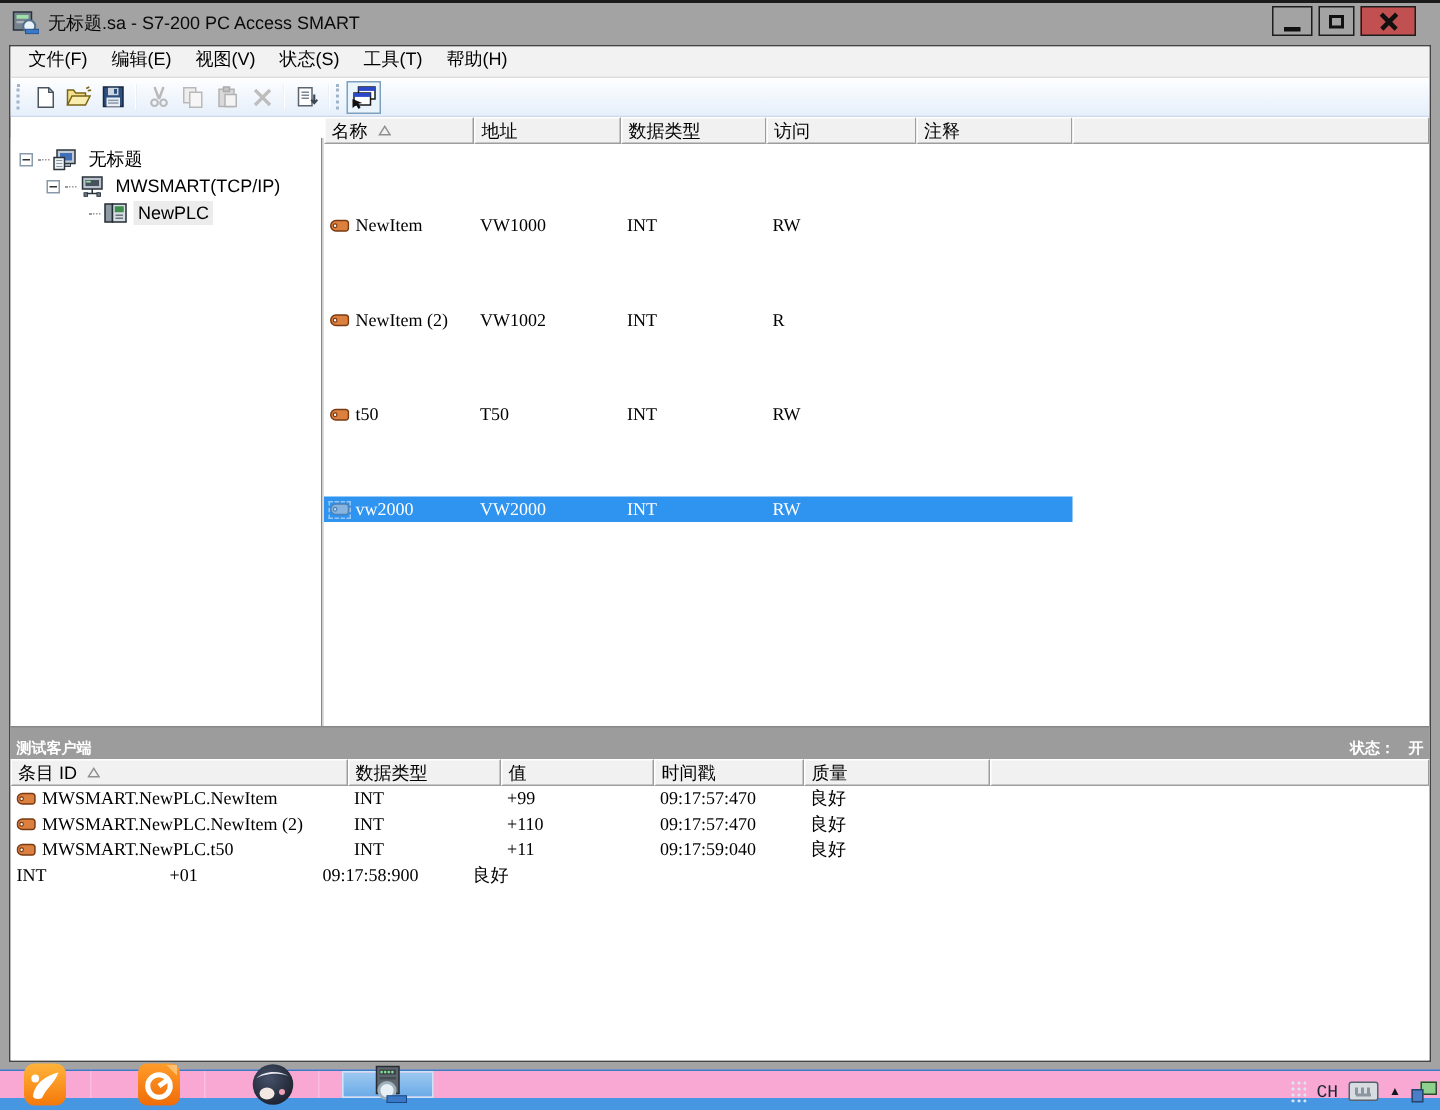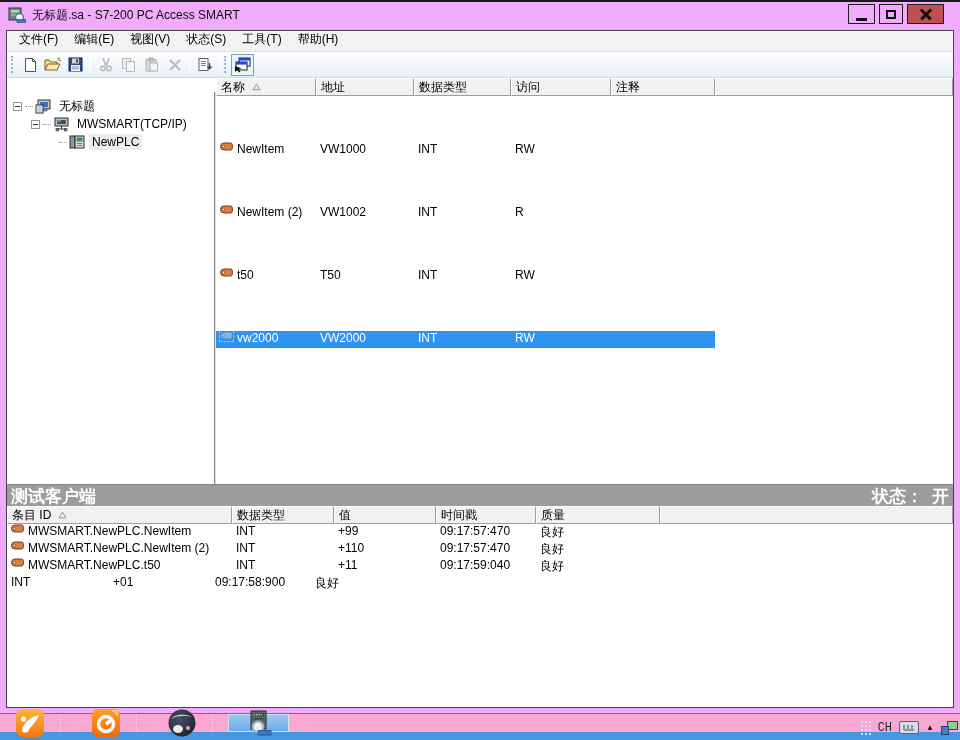--- a/index.html
+++ b/index.html
@@ -1,20 +1,20 @@
 <!DOCTYPE html>
 <html><head>
 <meta charset="utf-8">
 <style>
   * { margin:0; padding:0; box-sizing:border-box; }
   body { font-family:"Liberation Sans", sans-serif; }
   .screen { position:relative; width:960px; height:740px; background:#4696E2; overflow:hidden; font-size:12px; color:#000; }
 
   
-  .window { position:absolute; left:0; top:0; width:960px; height:713px; background:#f0abfc; border-top:2px solid #1b1b1b; }
+  .window { position:absolute; left:0; top:0; width:960px; height:713px; background:#a3a3a3; border-top:2px solid #1b1b1b; }
   .titlebar { height:26px; display:flex; align-items:center; padding-left:8px; gap:6px; position:relative; }
   .title-text { font-size:12px; color:#0a0a0a; }
   .win-buttons { position:absolute; right:16px; top:2px; display:flex; gap:4px; height:20px; }
   .win-btn { width:27px; height:20px; border:1px solid #1d1d1d; position:relative; display:flex; align-items:center; justify-content:center; }
   .win-btn.max { width:24px; }
   .win-btn.close { width:37px; background:#C15050; }
   .glyph-min { width:11px; height:3px; background:#101010; margin-top:10px; }
   .glyph-max { width:10px; height:9px; border:2px solid #101010; }
   .x-bar { position:absolute; width:14px; height:2.5px; background:#101010; left:11px; top:8px; }
   .r45 { transform:rotate(45deg); } .rm45 { transform:rotate(-45deg); }
@@ -41,29 +41,29 @@
   .tree-label.sel { background:#ececec; }
   .ticon { margin-right:4px; flex:none; display:flex; }
 
   
   .grid-header { display:flex; height:18px; flex:none; }
   .gh { background:#f1f1f1; border-top:1px solid #fff; border-left:1px solid #fff; border-right:1px solid #9d9d9d; border-bottom:1px solid #9d9d9d; display:flex; align-items:center; padding:0 4px; gap:7px; overflow:hidden; white-space:nowrap; }
   .gh.fill { flex:1; }
   .grid-row { display:flex; height:17px; align-items:center; flex:none; }
   .row-main { display:flex; height:100%; align-items:center; }
   .row-main.sel { background:#2F93F0; color:#fff; }
-  .cell { padding:0 4px; height:100%; display:flex; align-items:flex-start; overflow:hidden; white-space:nowrap; }
+  .cell { padding:0 4px; height:100%; display:flex; align-items:center; overflow:hidden; white-space:nowrap;font-family:Liberation Serif, serif; }
   .c0{width:100px} .c1{width:98px} .c2{width:97px} .c3{width:100px} .c4{width:104px}
   .t0{width:225px} .t1{width:102px} .t2{width:102px} .t3{width:100px} .t4{width:124px}
   .tag { margin-right:4px; display:flex; flex:none; }
   .tag.dither { opacity:.65; outline:1px dashed #cfe0f2; }
   .table-area { flex:1; display:flex; flex-direction:column; overflow:hidden;gap:46px; }
 
   
-  .panel-header { height:22px; background:#9c9c9c; border-top:1px solid #878787; color:#fff; font-weight:bold; font-size:17px; display:flex; align-items:flex-start; justify-content:space-between; padding:0 4px; flex:none; }
+  .panel-header { height:22px; background:#9c9c9c; border-top:1px solid #878787; color:#fff; font-weight:bold; font-size:10px; display:flex; align-items:flex-end; justify-content:space-between; padding:0 4px; flex:none; }
   .status-group { display:flex; gap:9px; }
   .test-area { flex:1; display:flex; flex-direction:column; background:#fff; overflow:hidden; }
 
   
   .taskbar { position:absolute; left:0; top:713px; width:960px; height:19px; background:#f9a8d4; border-top:1px solid #3a7cc2; display:flex; align-items:stretch;gap:15px; }
   .task-btn { width:61px; display:flex; align-items:center; justify-content:center; border-right:1px solid rgba(255,255,255,.25); }
   .task-btn.active { background:linear-gradient(#9cc8f0,#6cabe8); border:1px solid #cde4f8; }
   .tray { position:absolute; right:2px; top:0; height:27px; display:flex; align-items:center; gap:7px; }
   .dotgrid { width:11px; height:15px; background-image:radial-gradient(#d9e7f5 1px, transparent 1.1px); background-size:4px 4px; }
   .lang { font-family:"Liberation Mono", monospace; font-size:12px; color:#1c2733; }

